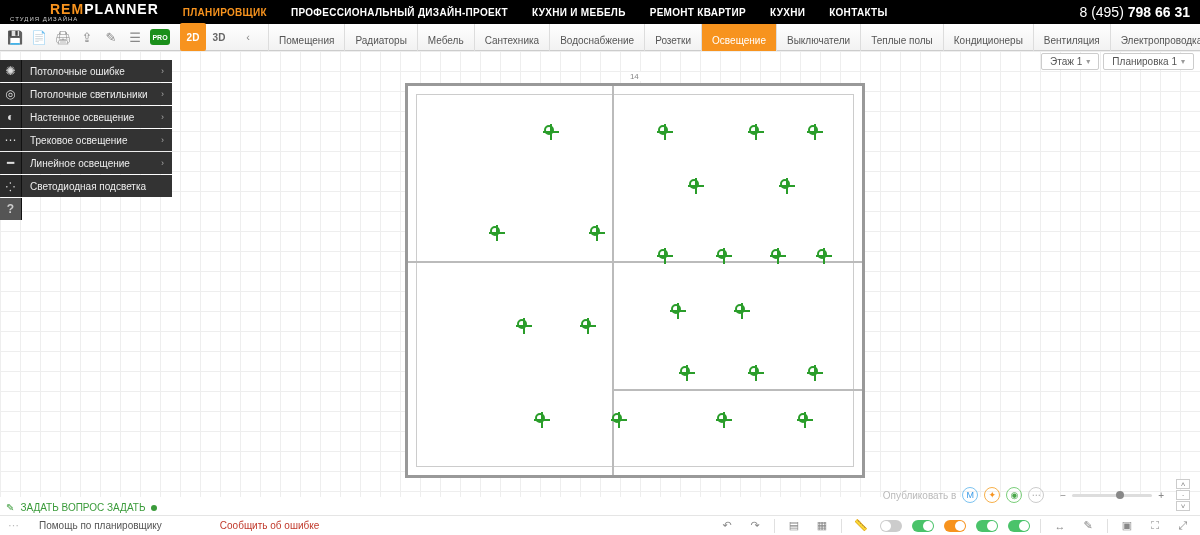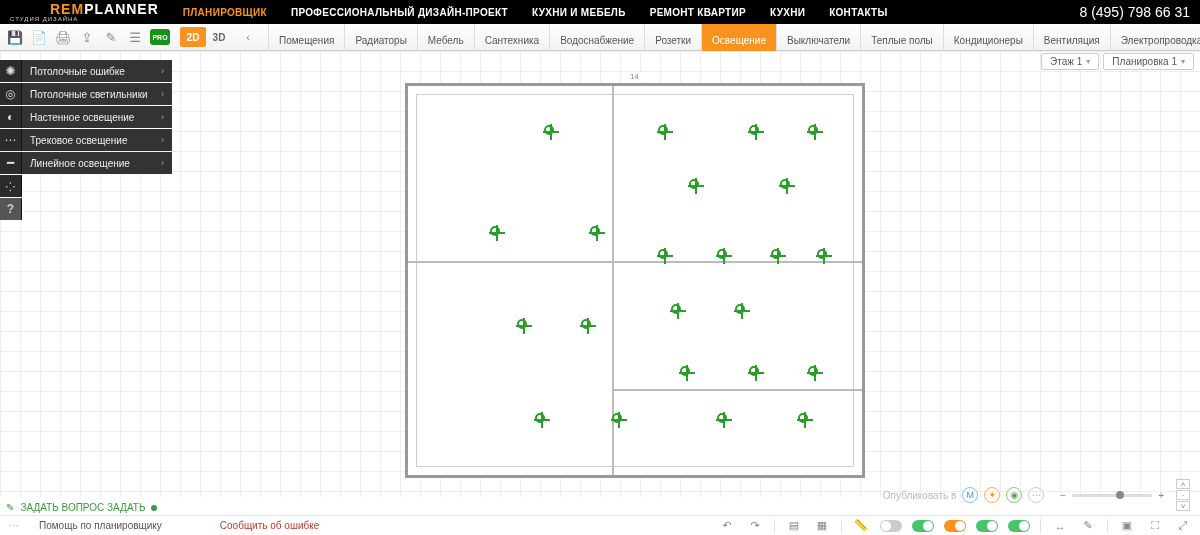--- a/index.html
+++ b/index.html
@@ -8,29 +8,29 @@
   
   .topnav { height: 24px; background: #000; display: flex; align-items: center; padding: 0 10px; color: #fff; }
   .logo { display: flex; flex-direction: column; align-items: flex-start; margin-right: 24px; line-height: 1; }
   .logo-main { font-weight: bold; font-size: 14px; letter-spacing: 1px; }
   .logo-main .rem { color: #f7931e; padding-left: 40px; }
   .logo-sub { font-size: 6px; color: #ccc; letter-spacing: 1px; }
   .topmenu { display: flex; gap: 24px; flex: 1; }
   .topmenu-item { color: #fff; font-size: 10px; font-weight: bold; letter-spacing: .3px; cursor: pointer; }
   .topmenu-item.active { color: #f7931e; }
   .phone { font-size: 14px; font-weight: 300; color: #fff; }
-  .phone .bold { font-weight: normal; text-align: right; }
+  .phone .bold { font-weight: bold; text-align: right; }
 
   
   .toolbar { height: 27px; background: linear-gradient(#fff,#f2f2f2); border-bottom: 1px solid #ccc; display: flex; align-items: stretch; }
   .tool-icons { display: flex; align-items: center; padding: 0 6px; gap: 6px; }
   .ticon { width: 18px; height: 18px; display: inline-flex; align-items: center; justify-content: center; color: #888; cursor: pointer; font-size: 13px; }
   .pro-badge { width: 20px; height: 16px; background: #1a8f1a; border-radius: 3px; display: flex; align-items: center; justify-content: center; color:#fff; font-size:7px; font-weight:bold; }
   .view-toggle { display: flex; align-items: center; margin-left: 4px; }
-  .view-btn { width: 26px; height: 20px; display: flex; align-items:center; justify-content:center; font-size:10px; font-weight:bold; cursor:pointer; color:#666; }
+  .view-btn { width: 26px; height: 28px; display: flex; align-items:center; justify-content:center; font-size:10px; font-weight:bold; cursor:pointer; color:#666; }
   .view-btn.active { background: #f7931e; color:#fff; border-radius:2px; }
   .chev { width: 20px; text-align:center; color:#888; cursor:pointer; align-self:center; }
 
   .category-tabs { display: flex; flex:1; align-items: stretch; margin-left:4px; }
   .cat-tab { padding: 16px 10px; display:flex; align-items:center; border-left:1px solid #ddd; color:#555; font-size:10px; cursor:pointer; white-space:nowrap; }
   .cat-tab.active { background:#f7931e; color:#fff; }
   .cat-tab:last-child { border-right:1px solid #ddd; }
 
   
   .floor-pills { position:absolute; top: 53px; right:6px; display:flex; gap:4px; z-index:5;}
@@ -185,20 +185,23 @@
     </div>
   <div class="rail-row">
       <div class="rail-icon">━</div>
       <div class="rail-label">
         <span>Линейное освещение</span>
         <span class="arrow">›</span>
       </div>
     </div>
   <div class="rail-row">
       <div class="rail-icon">⁘</div>
+      <div class="rail-label">
+        <span>Светодиодная подсветка</span>
+      </div>
     </div>
   <div class="rail-row rail-q">
       <div class="rail-icon">?</div>
     </div>
 </div>
 
 <div class="canvas">
   <div class="plan">
     <span style="position:absolute;top:-14px;left:48%;font-size:8px;color:#888;background:#fff;padding:0 4px;">14</span>
     <div class="vwall"></div>

